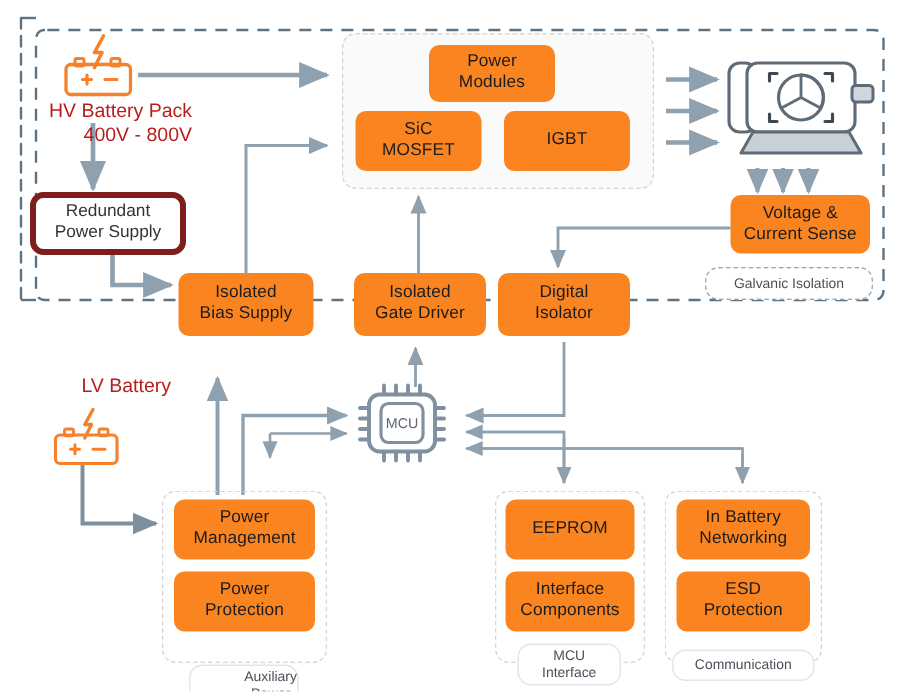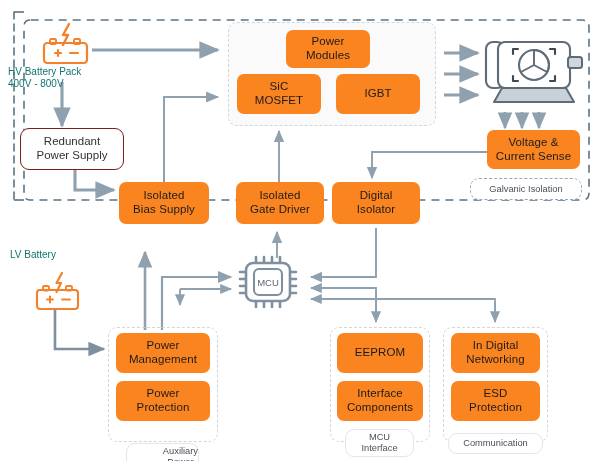--- a/index.html
+++ b/index.html
@@ -2,30 +2,30 @@
 <html><head>
 <meta charset="utf-8">
 <style>
   html,body{margin:0;padding:0;background:#ffffff;}
   body{font-family:"Liberation Sans","DejaVu Sans",sans-serif;}
   #stage{position:relative;width:601px;height:461px;background:#fff;overflow:hidden;}
   svg.layer{position:absolute;left:0;top:0;width:601px;height:461px;pointer-events:none;}
   .blk{position:absolute;background:#F98420;border-radius:7px;display:flex;align-items:center;
        justify-content:center;text-align:center;color:#1c1c1c;font-size:11.5px;line-height:1.18;
        font-weight:400;letter-spacing:.1px;box-sizing:border-box;padding:2px 3px;}
-  .wblk{position:absolute;background:#ffffff;border:1px solid #7f1d1d;border-radius:9px;
+  .wblk{position:absolute;background:#ffffff;border:4px solid #7f1d1d;border-radius:9px;
         display:flex;align-items:center;justify-content:center;text-align:center;
         color:#333;font-size:11.5px;line-height:1.2;box-sizing:border-box;}
   .pill{position:absolute;background:#ffffff;border:1px solid #e2e5e9;border-radius:9px;
         display:flex;align-items:center;justify-content:center;text-align:center;
         color:#4a4f57;font-size:9.3px;line-height:1.15;box-sizing:border-box;z-index:6;}
   .pill.dash{border:1px dashed #9aa7b3;}
   .grp{position:absolute;border:1.3px dashed #d2d6db;border-radius:9px;box-sizing:border-box;z-index:1;}
   .grp.tint{background:#fafafa;}
-  .txt{position:absolute;color:#0f766e;font-size:10px;line-height:1.22;text-align:left;}
+  .txt{position:absolute;color:#b91c1c;font-size:13px;line-height:1.22;text-align:right;}
   .icon{position:absolute;}
 </style>
 </head>
 <body>
 
 <div id="stage">
 
   <svg class="layer" viewBox="0 0 601 461">
     <defs>
       <marker id="ah" markerWidth="7" markerHeight="7" refX="6.0" refY="3.0" orient="auto" markerUnits="strokeWidth">
@@ -211,21 +211,21 @@
 
   <div class="blk" style="left:337px;top:381px;width:86px;height:40px;z-index:3;">
     <div>
       <div>Interface</div>
       <div>Components</div>
     </div>
   </div>
 
   <div class="blk" style="left:451px;top:333px;width:89px;height:40px;z-index:3;">
     <div>
-      <div>In Digital</div>
+      <div>In Battery</div>
       <div>Networking</div>
     </div>
   </div>
 
   <div class="blk" style="left:451px;top:381px;width:89px;height:40px;z-index:3;">
     <div>
       <div>ESD</div>
       <div>Protection</div>
     </div>
   </div>

